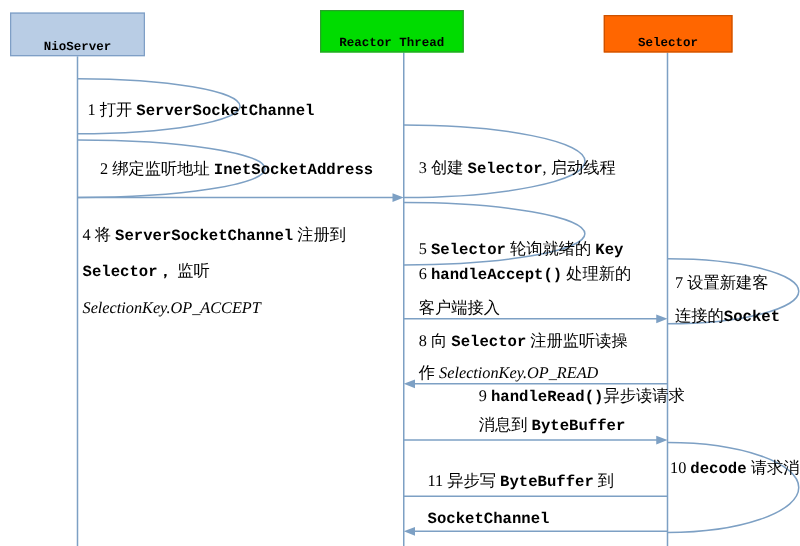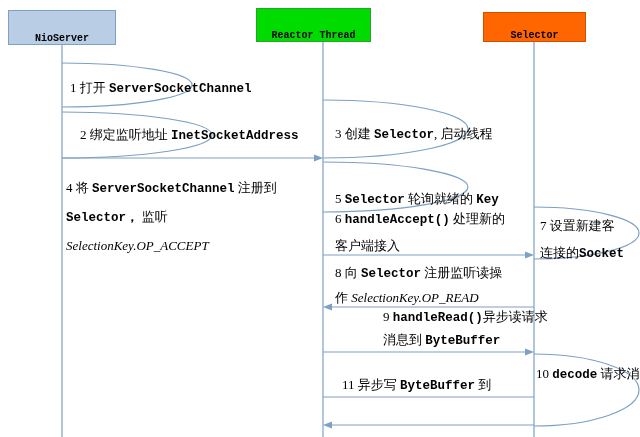--- a/index.html
+++ b/index.html
@@ -118,14 +118,17 @@
     <span>消息到 </span><span class="code">ByteBuffer</span>
   </div>
 
   <div id="m10" class="msg">
     <span>10 </span><span class="code">decode</span><span> 请求消</span>
   </div>
 
   <div id="m11a" class="msg">
     <span>11 异步写 </span><span class="code">ByteBuffer</span><span> 到</span>
   </div>
+  <div id="m11b" class="msg">
+    <span class="code">SocketChannel</span>
+  </div>
 
 </div>
 
 </body></html>

